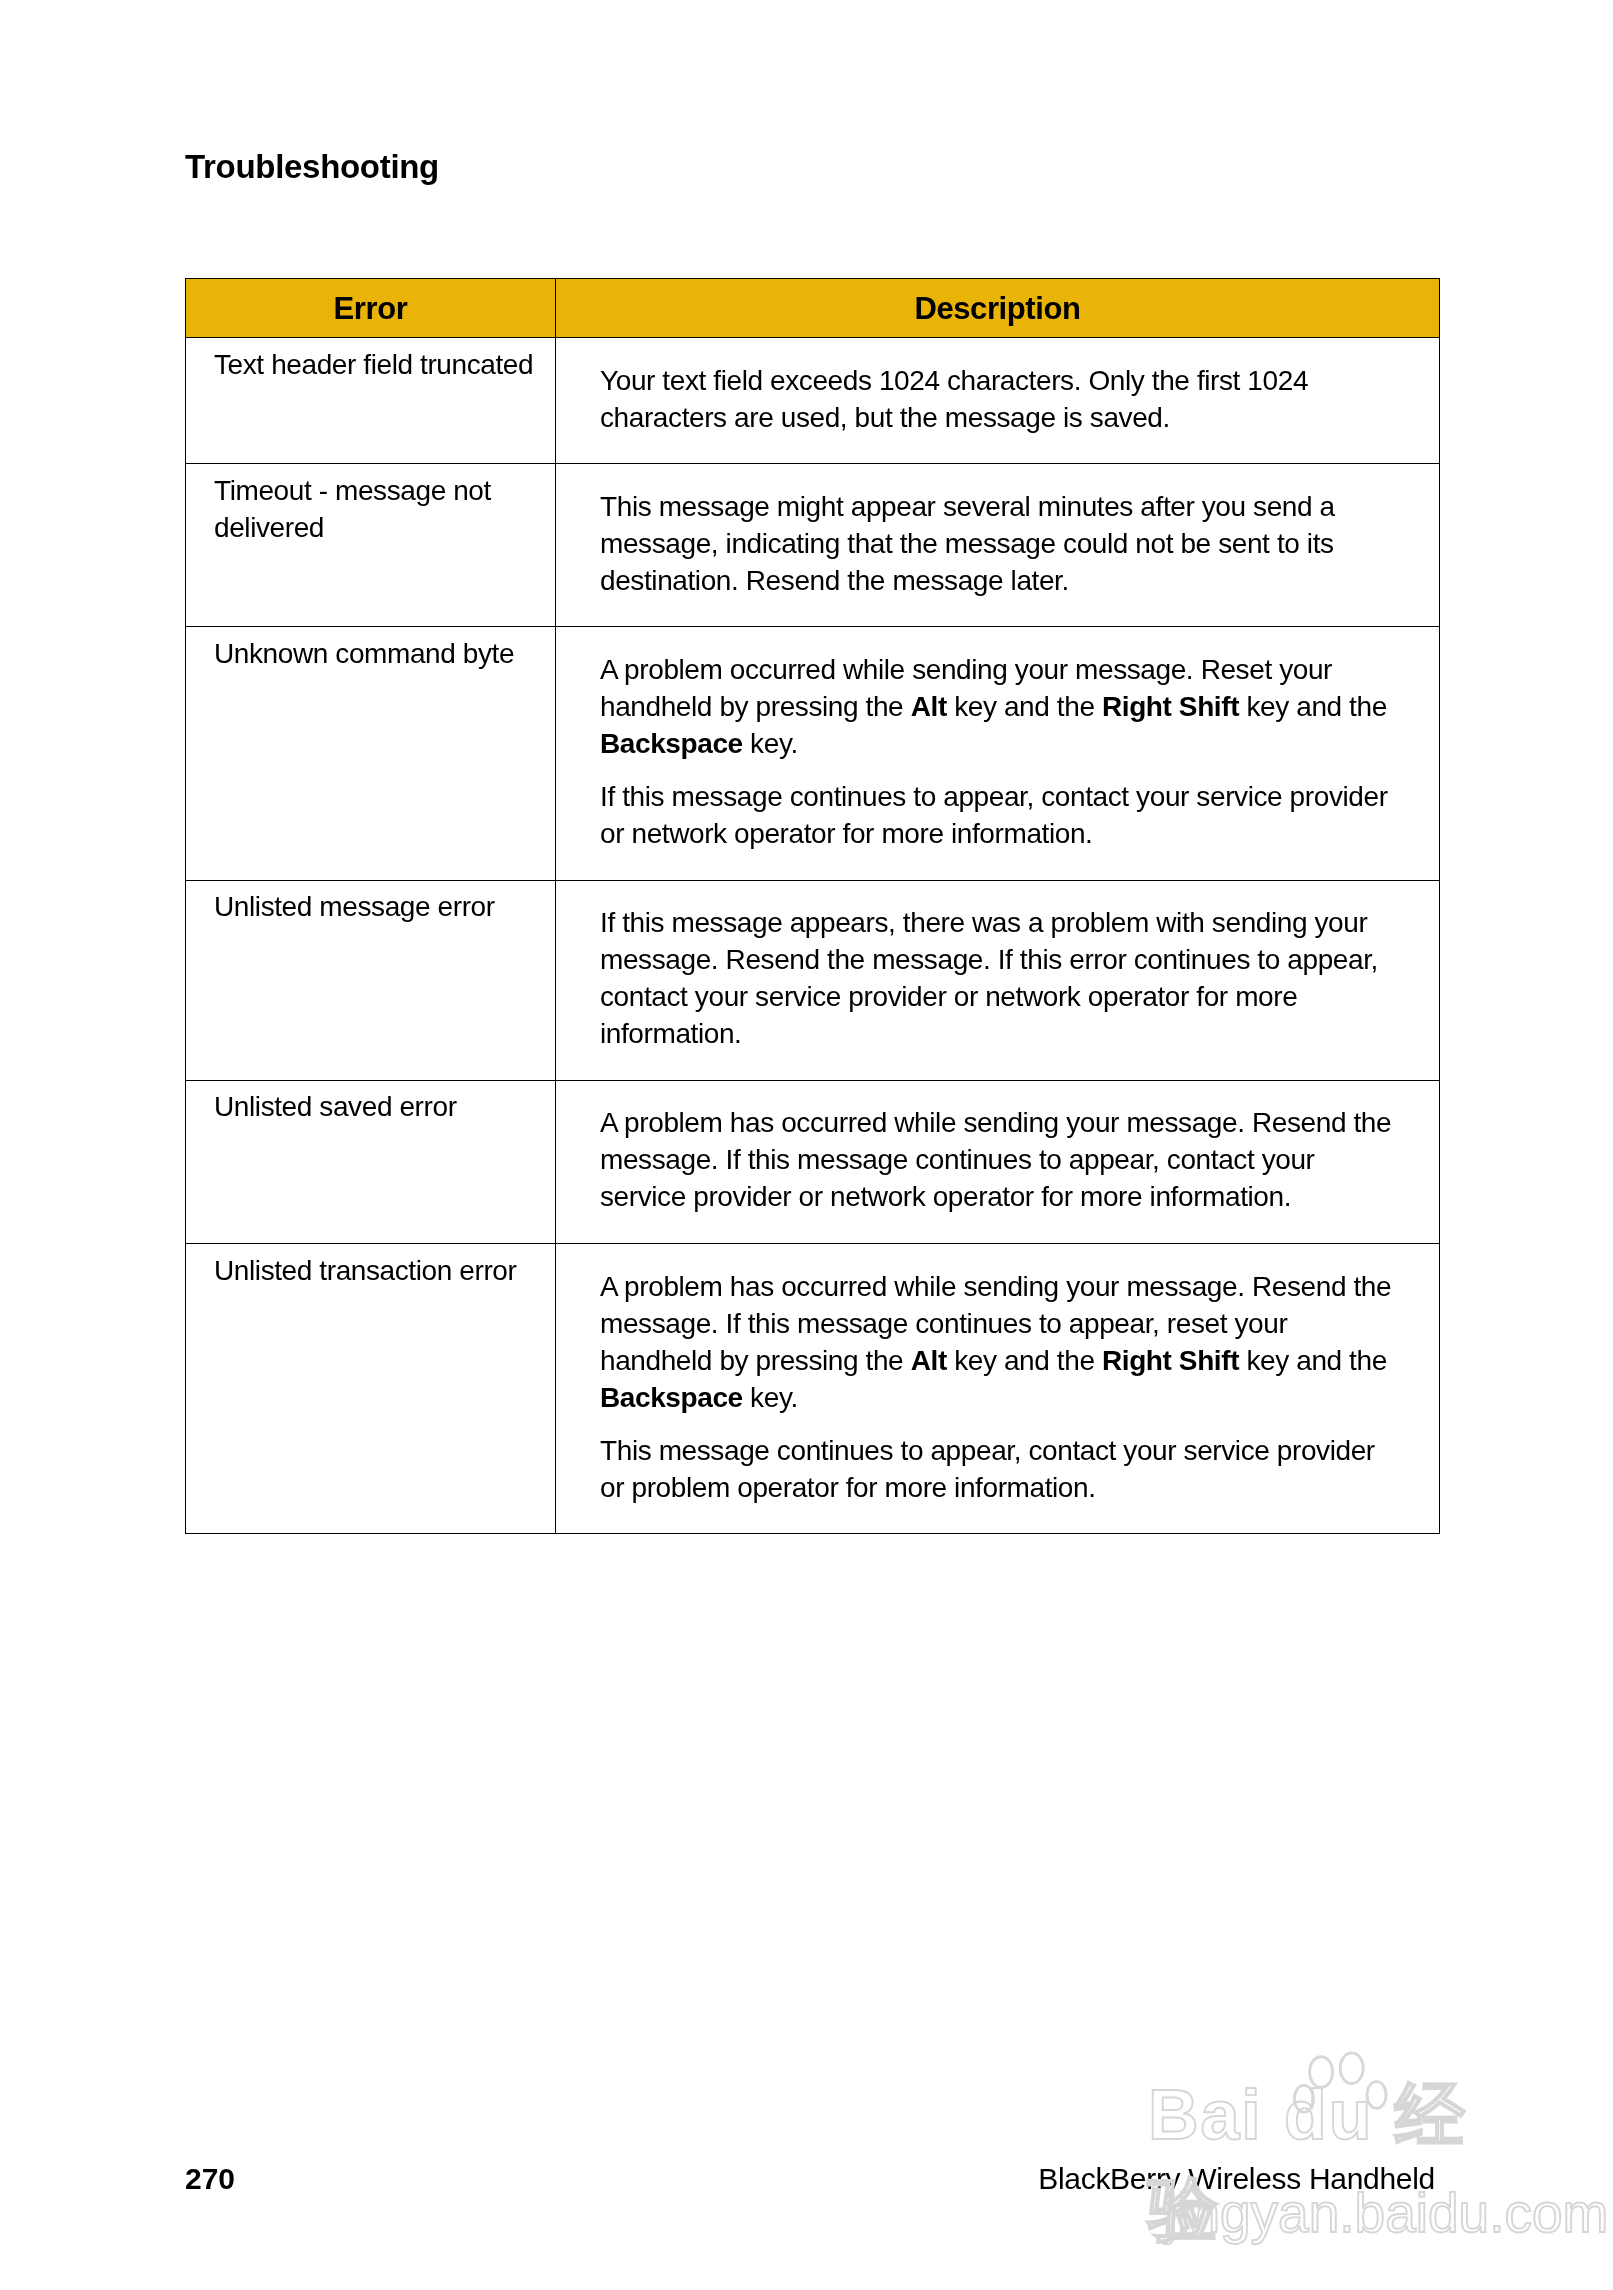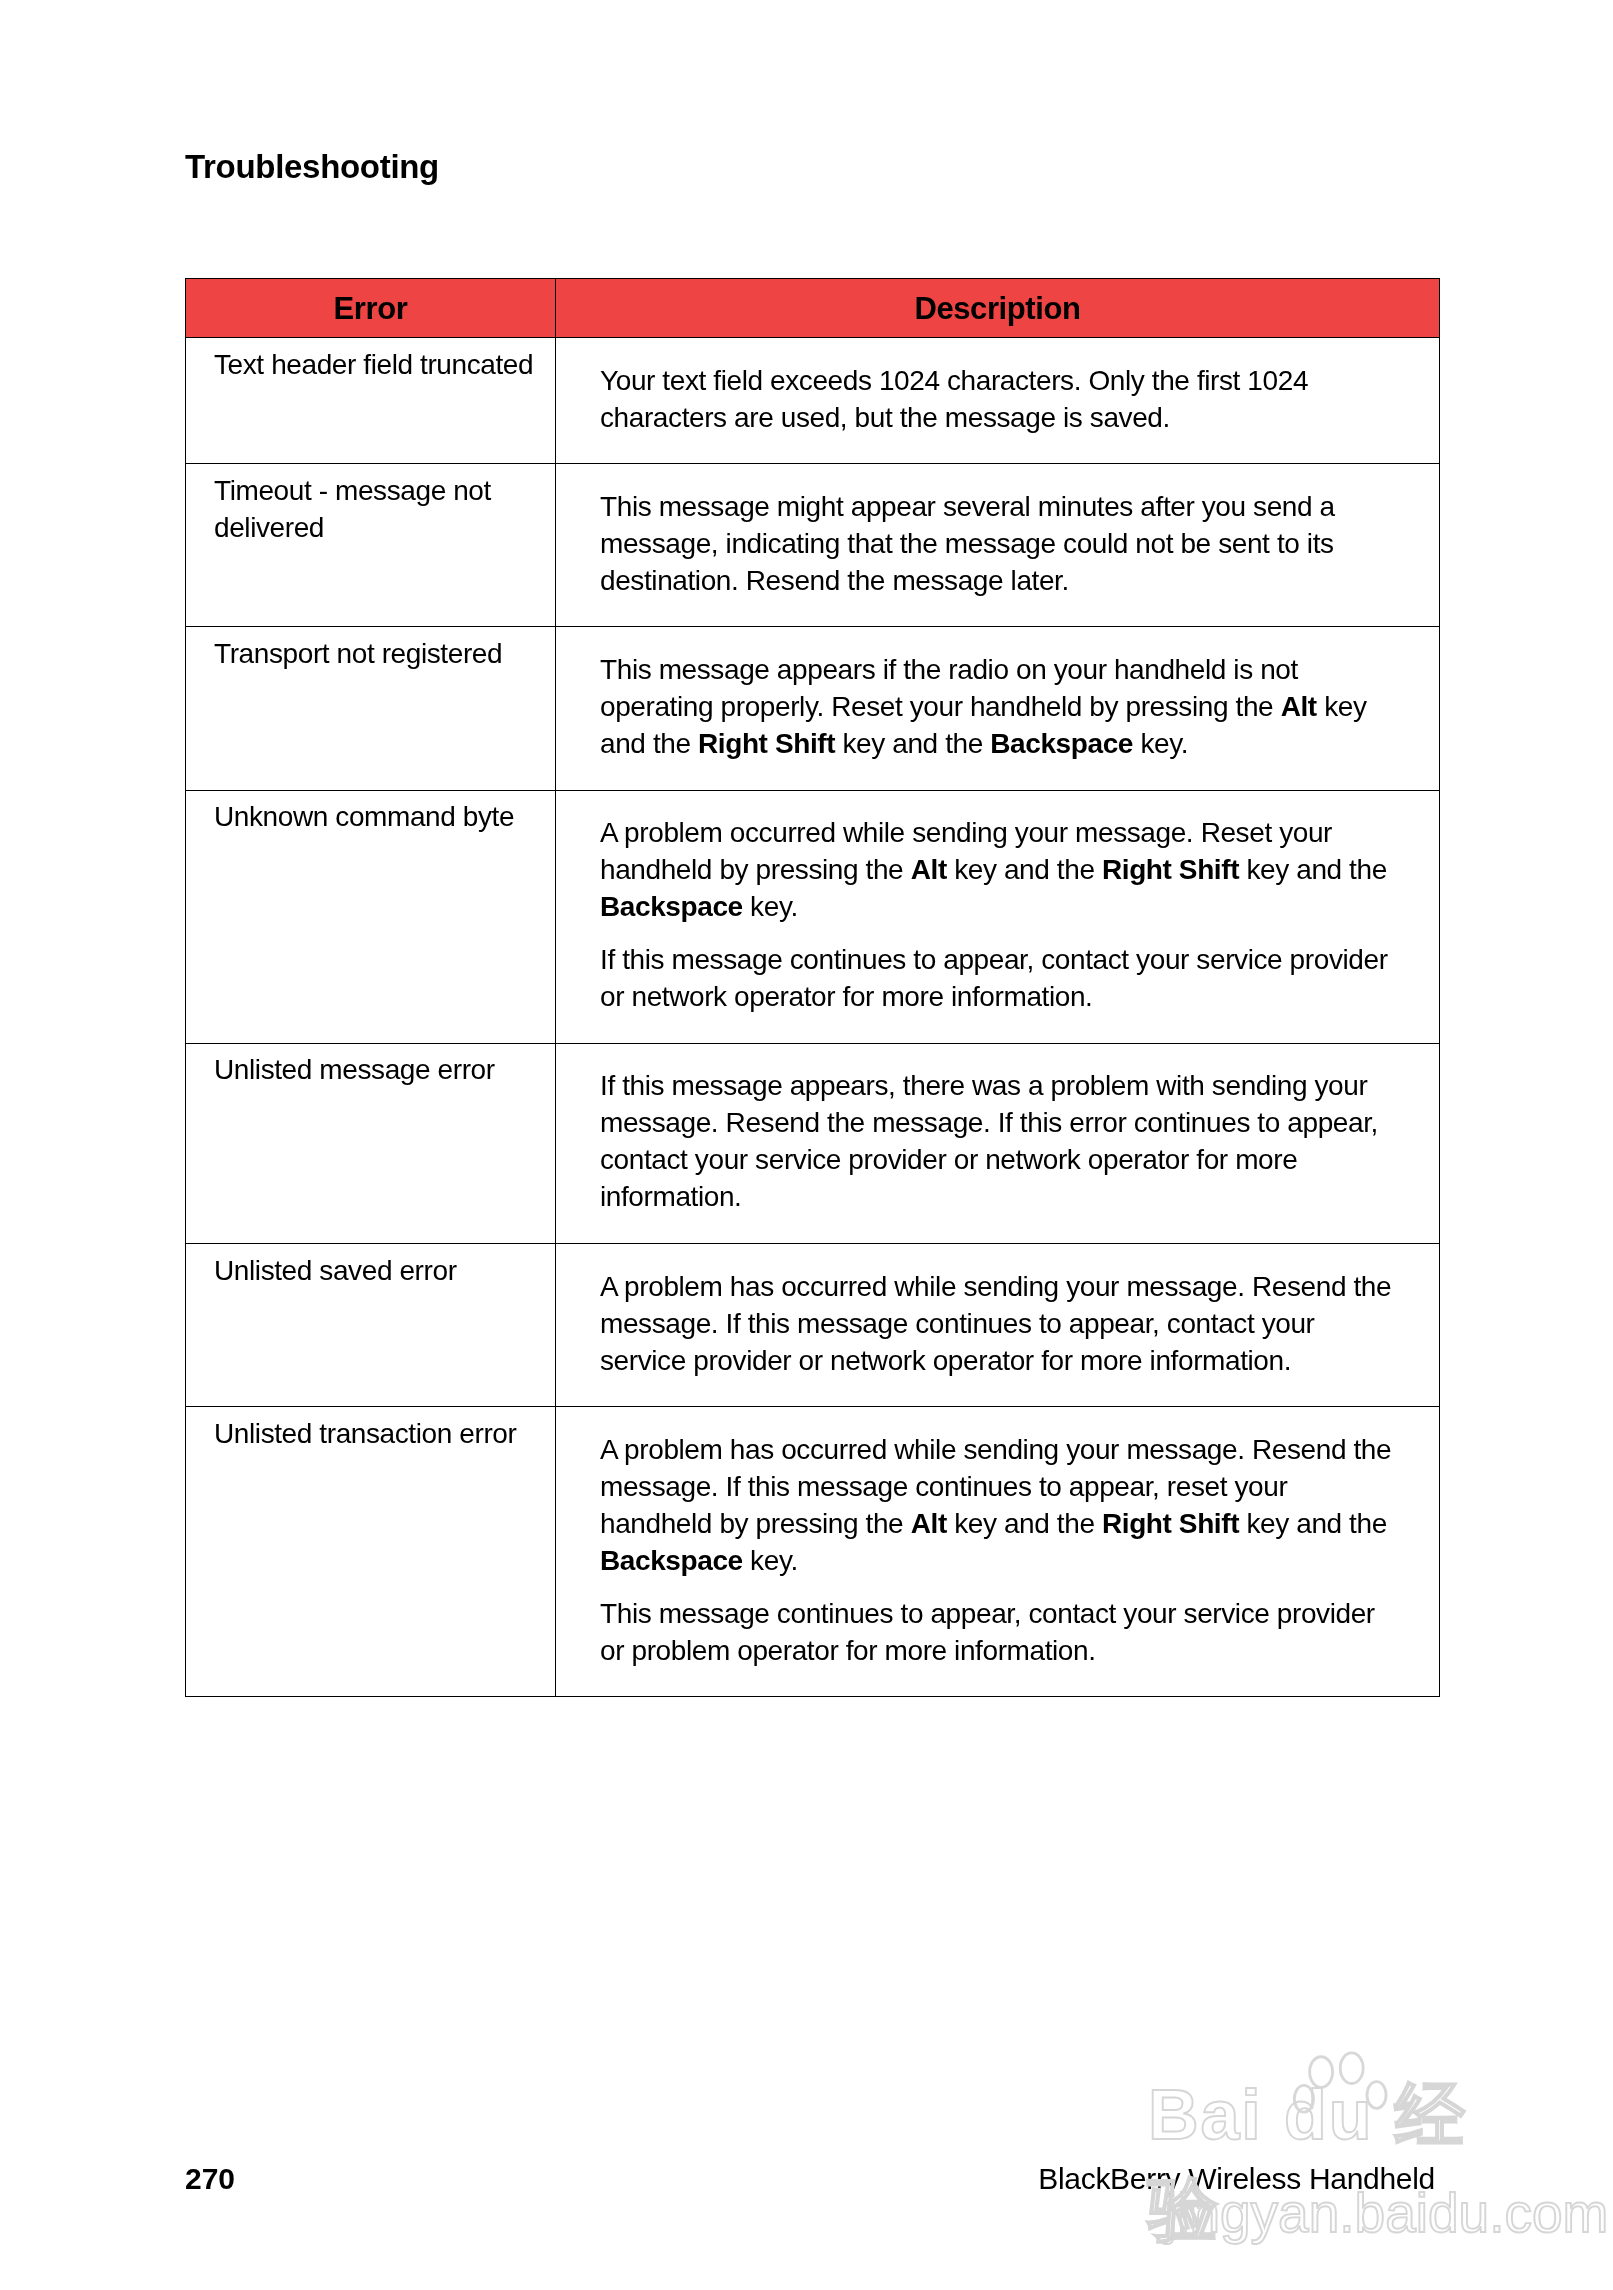--- a/index.html
+++ b/index.html
@@ -13,21 +13,21 @@
   }
   table.errors {
     position: absolute; left: 185px; top: 278px;
     width: 1254px; border-collapse: collapse; table-layout: fixed;
     font-size: 28px; line-height: 37px; letter-spacing: -0.4px;
   }
   table.errors th, table.errors td {
     border: 1.9px solid #000; vertical-align: top;
   }
   table.errors th {
-    background: #ef4444; font-weight: bold; font-size: 31px;
+    background: #eab308; font-weight: bold; font-size: 31px;
     height: 58px; text-align: center; vertical-align: middle; padding: 0;
   }
   col.c1 { width: 370px; }
   col.c2 { width: 884px; }
   td.err { padding: 7.7px 11.5px 11.5px 28px; }
   td.desc { padding: 7.7px 19px 11.5px 28px; }
   td.desc p { margin: 16px; }
   td.desc p + p { margin-top: 11.5px; }
   td.desc b { font-weight: bold; }
   .footer-left {
@@ -77,26 +77,20 @@
           <p>Your text field exceeds 1024 characters. Only the first 1024 characters are used, but the message is saved.</p>
         </td>
       </tr>
       <tr>
         <td class="err">Timeout - message not delivered</td>
         <td class="desc">
           <p>This message might appear several minutes after you send a message, indicating that the message could not be sent to its destination. Resend the message later.</p>
         </td>
       </tr>
       <tr>
-        <td class="err">Transport not registered</td>
-        <td class="desc">
-          <p>This message appears if the radio on your handheld is not operating properly. Reset your handheld by pressing the <b>Alt</b> key and the <b>Right Shift</b> key and the <b>Backspace</b> key.</p>
-        </td>
-      </tr>
-      <tr>
         <td class="err">Unknown command byte</td>
         <td class="desc">
           <p>A problem occurred while sending your message. Reset your handheld by pressing the <b>Alt</b> key and the <b>Right Shift</b> key and the <b>Backspace</b> key.</p>
           <p>If this message continues to appear, contact your service provider or network operator for more information.</p>
         </td>
       </tr>
       <tr>
         <td class="err">Unlisted message error</td>
         <td class="desc">
           <p>If this message appears, there was a problem with sending your message. Resend the message. If this error continues to appear, contact your service provider or network operator for more information.</p>

